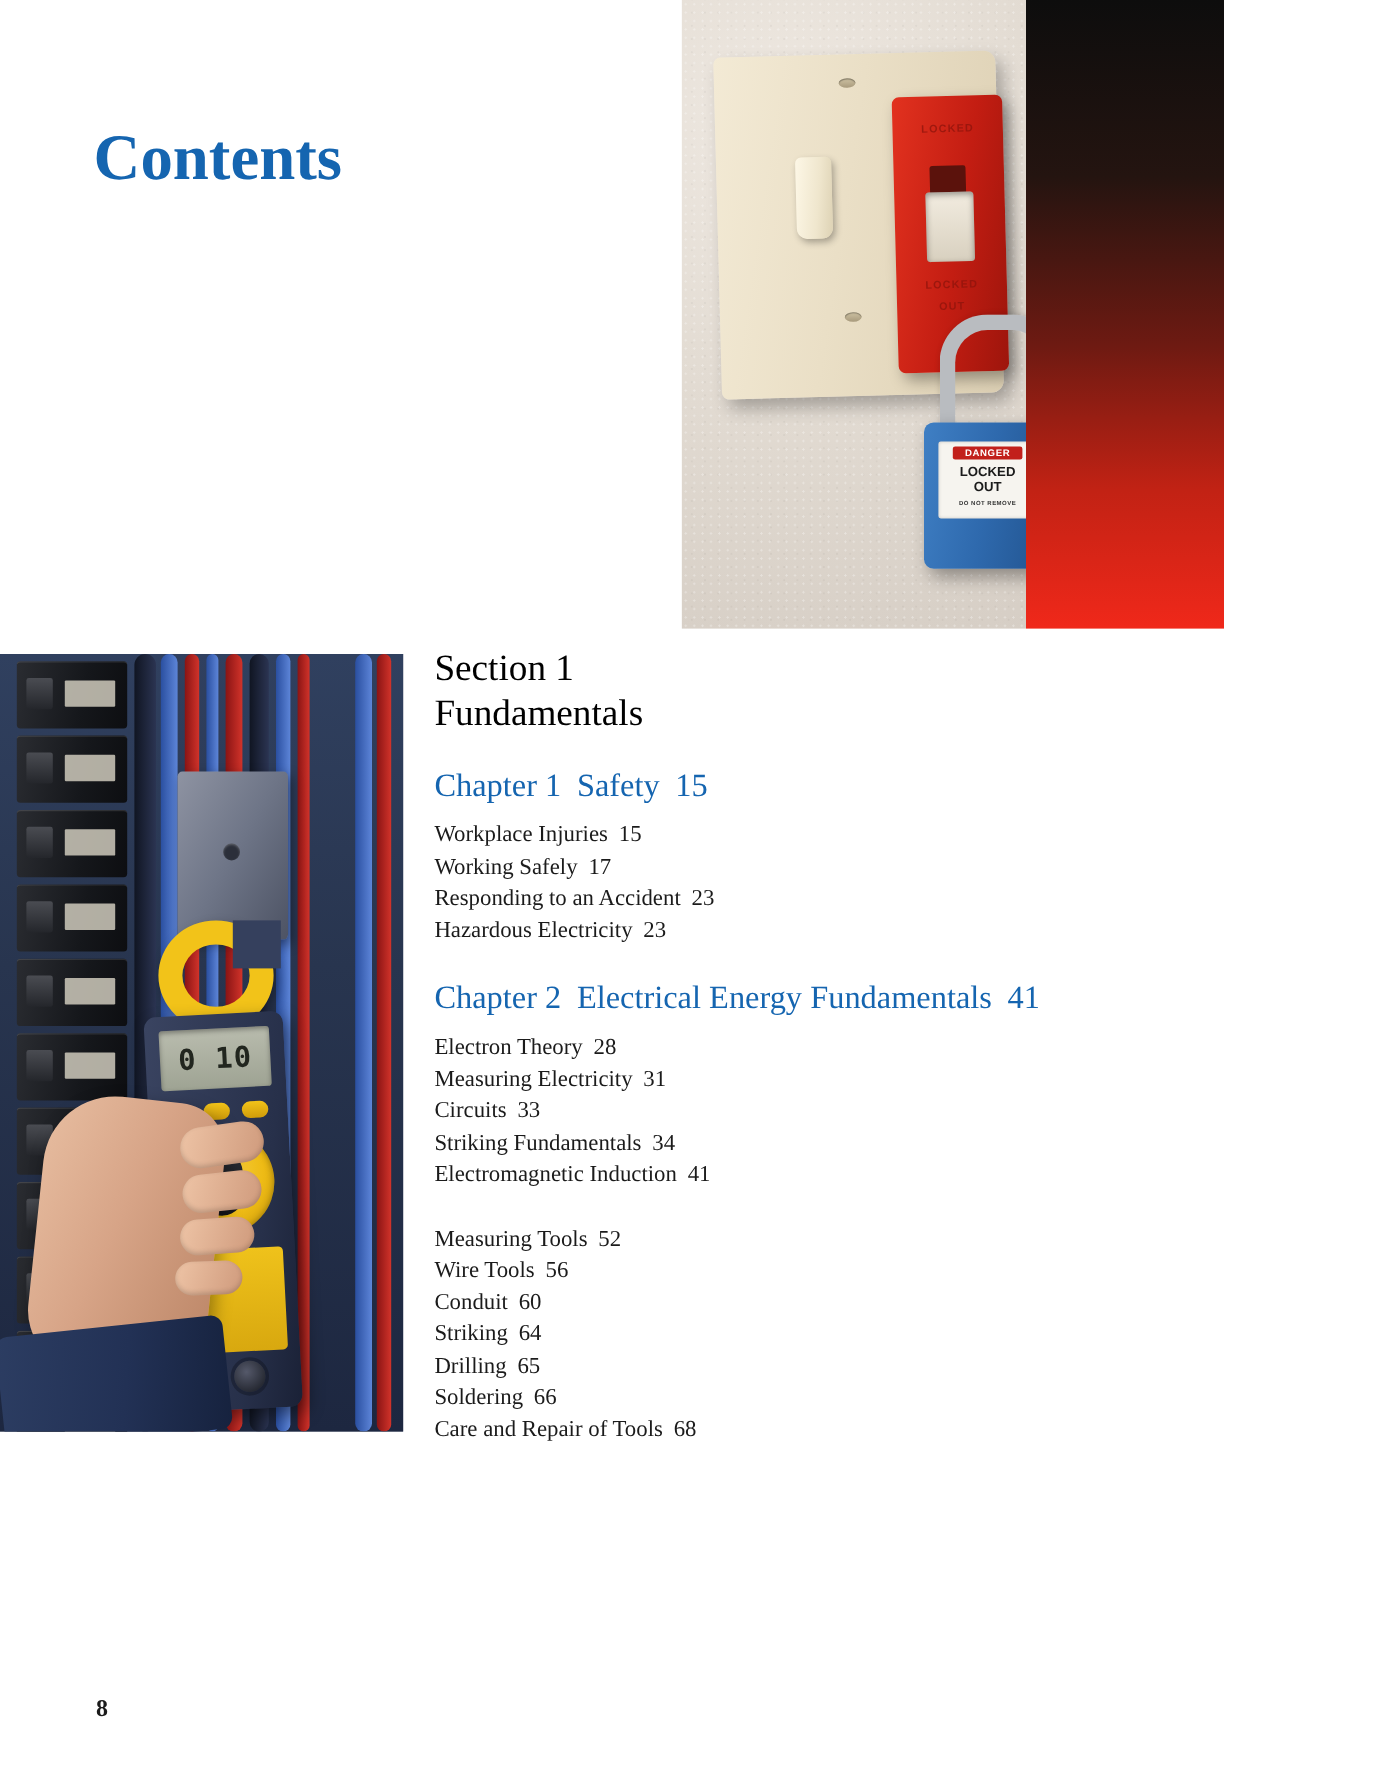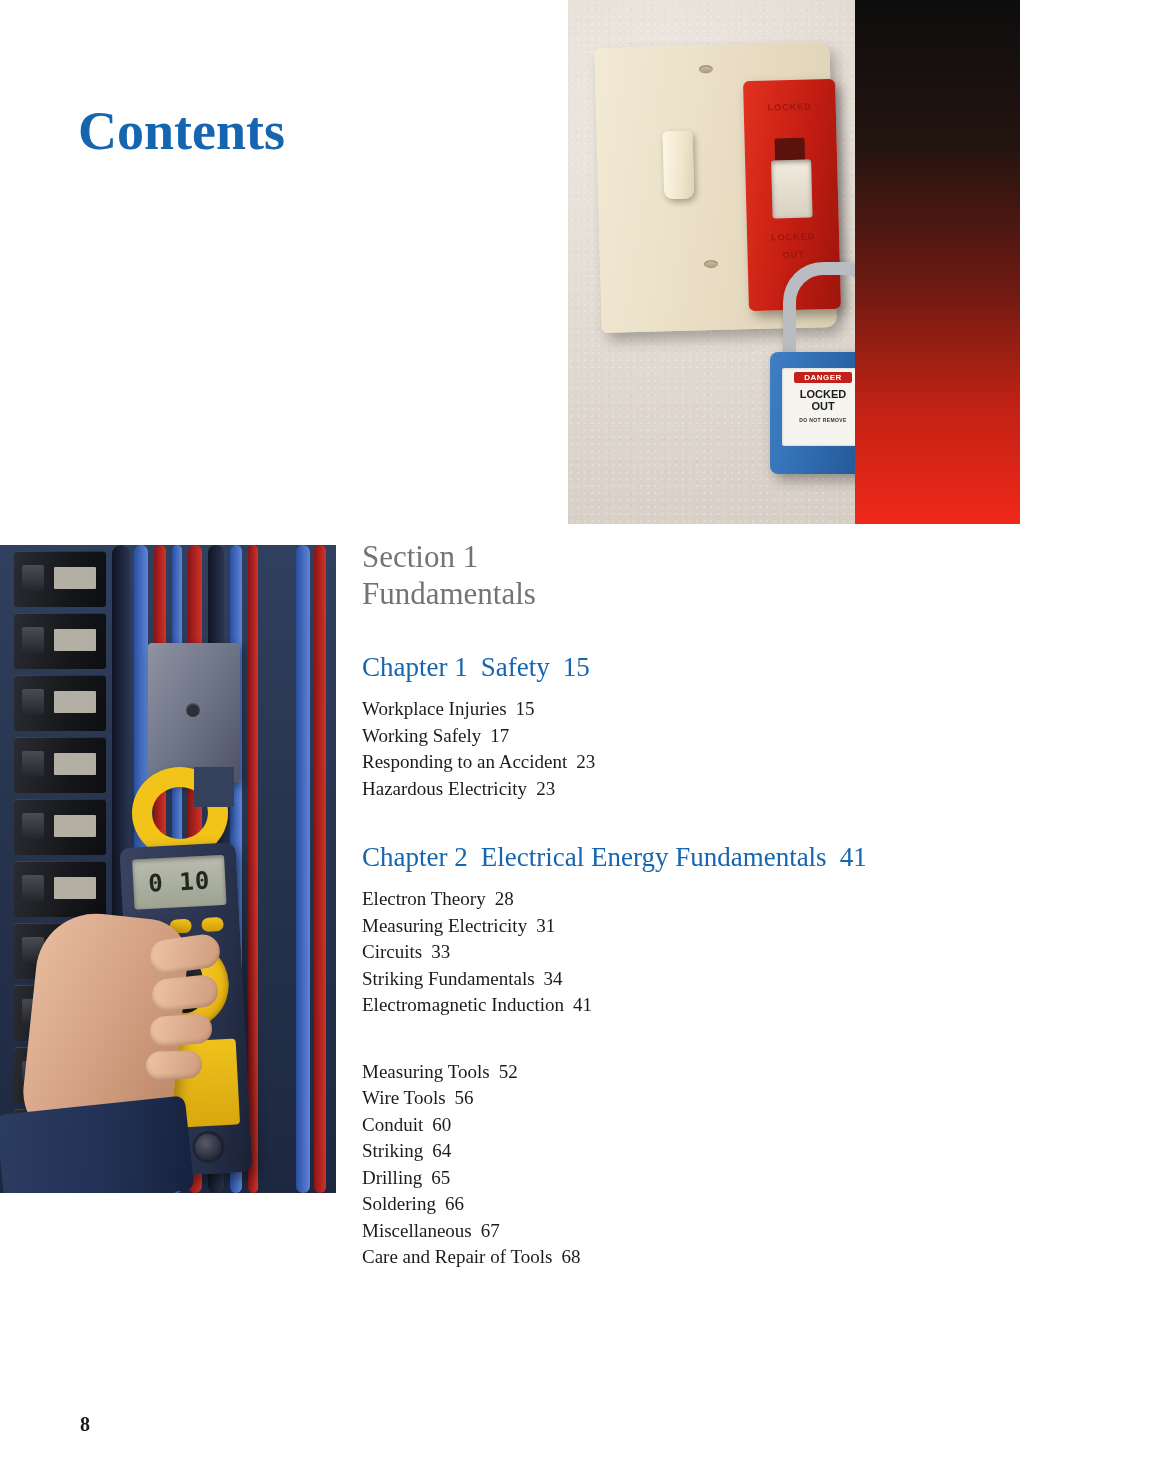--- a/index.html
+++ b/index.html
@@ -151,21 +151,21 @@
     height: 122px;
     background: linear-gradient(100deg, #3f7fc4 0%, #2e69ad 50%, #21538e 100%);
     border-radius: 8px;
     box-shadow: 5px 6px 14px rgba(0,0,0,.35);
   }
   .padlock .label {
     position: absolute;
     left: 12px;
     top: 16px;
     width: 82px;
-    height: 78px;
+    height: 64px;
     background: #f6f4ef;
     border-radius: 2px;
     text-align: center;
     box-shadow: inset 0 0 3px rgba(0,0,0,.2);
   }
   .padlock .danger {
     margin: 4px auto 0;
     width: 58px;
     background: #c2201b;
     color: #fff;
@@ -415,27 +415,27 @@
   }
 
   
   .toc {
     position: absolute;
     left: 362px;
     top: 538px;
     width: 740px;
   }
   .section-head {
-    color: #737373;
+    color: #000000;
     font-size: 31px;
     line-height: 37px;
     margin: 0 0 0 0;
   }
   .chapter {
-    margin-top: 40px;
+    margin-top: 27px;
     font-family: Liberation Serif, serif;
   }
   .chapter-head {
     color: #1565b0;
     font-size: 27px;
     line-height: 30px;
     margin: 0 0 14px 0;
     white-space: nowrap;
   }
   .chapter-head .gap { display: inline-block; width: 13px; }
@@ -615,19 +615,18 @@
     <div class="entry"><span>Electromagnetic Induction</span><span class="pg">41</span></div>
   </div>
 
   <div class="chapter">
     <div class="entry"><span>Measuring Tools</span><span class="pg">52</span></div>
     <div class="entry"><span>Wire Tools</span><span class="pg">56</span></div>
     <div class="entry"><span>Conduit</span><span class="pg">60</span></div>
     <div class="entry"><span>Striking</span><span class="pg">64</span></div>
     <div class="entry"><span>Drilling</span><span class="pg">65</span></div>
     <div class="entry"><span>Soldering</span><span class="pg">66</span></div>
-    <div class="entry"><span>Miscellaneous</span><span class="pg">67</span></div>
     <div class="entry"><span>Care and Repair of Tools</span><span class="pg">68</span></div>
   </div>
 
 </div>
 
 <div class="folio">8</div>
 
 </body></html>

